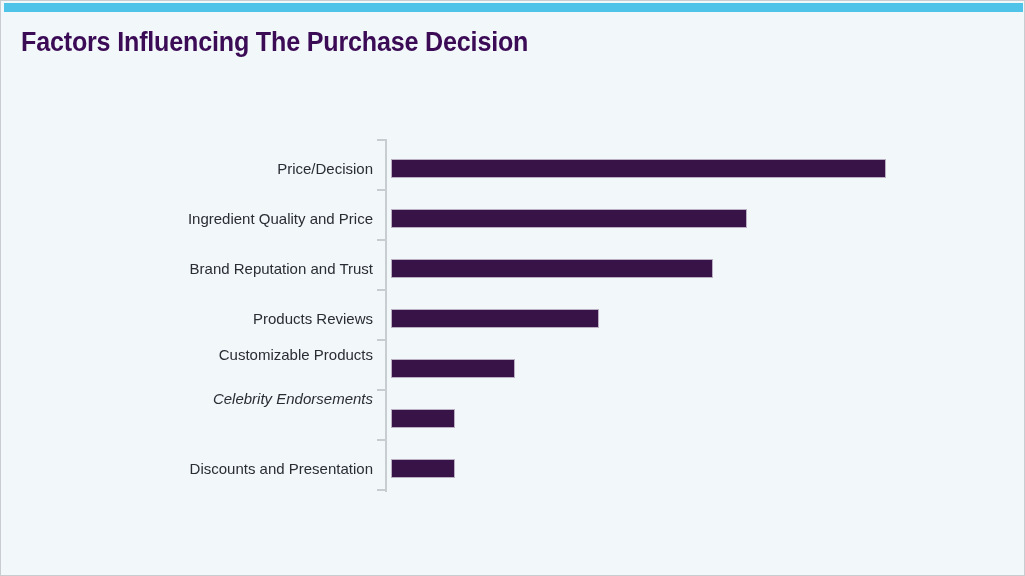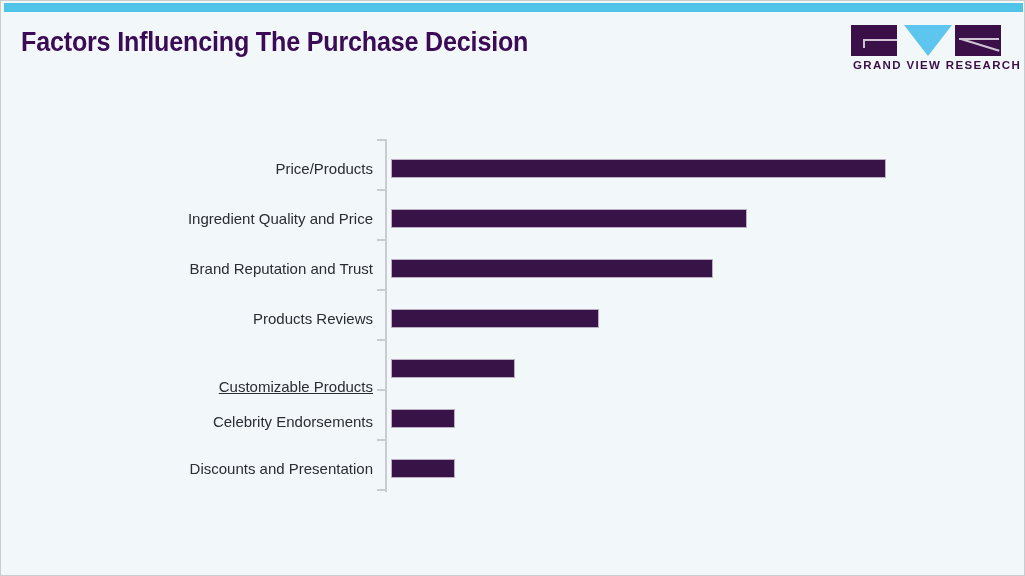--- a/index.html
+++ b/index.html
@@ -176,48 +176,40 @@
 </style>
 </head>
 <body>
 
 <div id="slide">
 
   <div id="accent-bar"></div>
 
   <div id="title">Factors Influencing The Purchase Decision</div>
 
-  <div id="logo">
-    <div class="logo-marks">
-      <div class="logo-g"></div>
-      <div class="logo-v"></div>
-      <div class="logo-r"></div>
-    </div>
-    <div id="logo-wordmark">GRAND VIEW RESEARCH</div>
-  </div>
 
   <div id="chart">
     <div id="axis-line"></div>
     <div id="ticks">
         <div class="axis-tick" style="top: 137.5px;"></div>
         <div class="axis-tick" style="top: 187.5px;"></div>
         <div class="axis-tick" style="top: 237.5px;"></div>
         <div class="axis-tick" style="top: 287.5px;"></div>
         <div class="axis-tick" style="top: 337.5px;"></div>
         <div class="axis-tick" style="top: 387.5px;"></div>
         <div class="axis-tick" style="top: 437.5px;"></div>
         <div class="axis-tick" style="top: 487.5px;"></div>
       </div>
     <div id="labels">
-        <div class="cat-label" style="top: 158.5px;">Price/Products</div>
+        <div class="cat-label" style="top: 158.5px;">Price/Decision</div>
         <div class="cat-label" style="top: 208.5px;">Ingredient Quality and Price</div>
         <div class="cat-label" style="top: 258.5px;">Brand Reputation and Trust</div>
         <div class="cat-label" style="top: 308.5px;">Products Reviews</div>
-        <div class="cat-label" style="top: 377px; text-decoration: underline;">Customizable Products</div>
-        <div class="cat-label" style="top: 412px;">Celebrity Endorsements</div>
+        <div class="cat-label" style="top: 345px;">Customizable Products</div>
+        <div class="cat-label" style="top: 389px; font-style: italic;">Celebrity Endorsements</div>
         <div class="cat-label" style="top: 458.5px;">Discounts and Presentation</div>
       </div>
     <div id="bars">
         <div class="bar" style="top: 158px; width: 495px;"></div>
         <div class="bar" style="top: 208px; width: 356px;"></div>
         <div class="bar" style="top: 258px; width: 322px;"></div>
         <div class="bar" style="top: 308px; width: 208px;"></div>
         <div class="bar" style="top: 358px; width: 124px;"></div>
         <div class="bar" style="top: 408px; width: 64px;"></div>
         <div class="bar" style="top: 458px; width: 64px;"></div>

